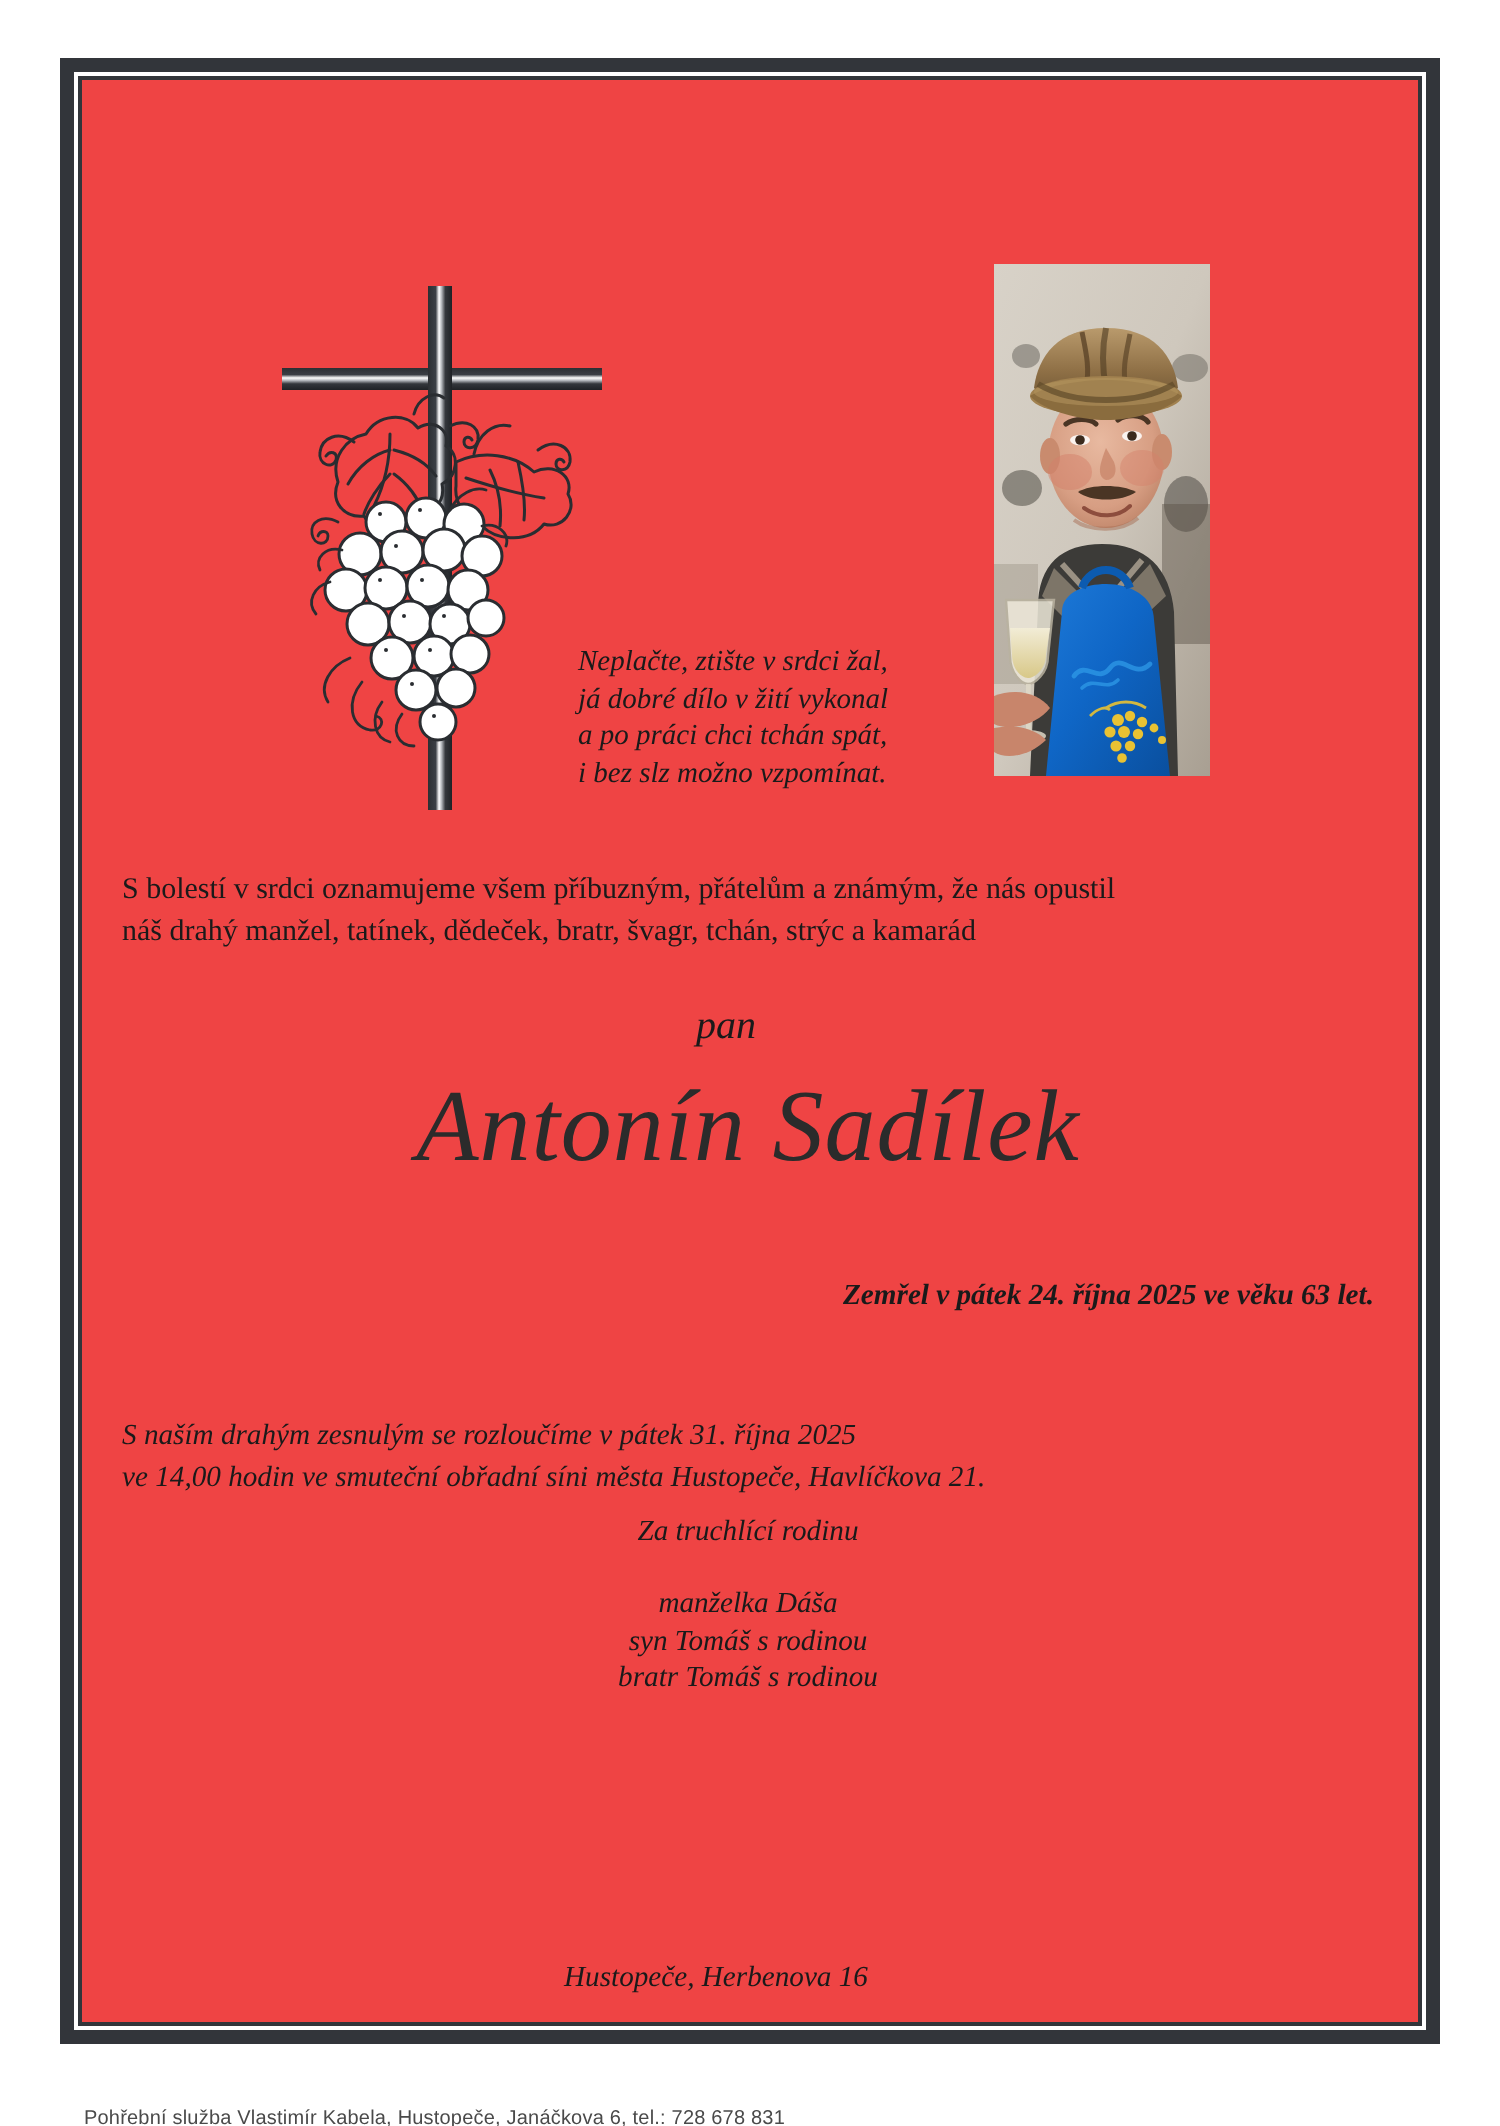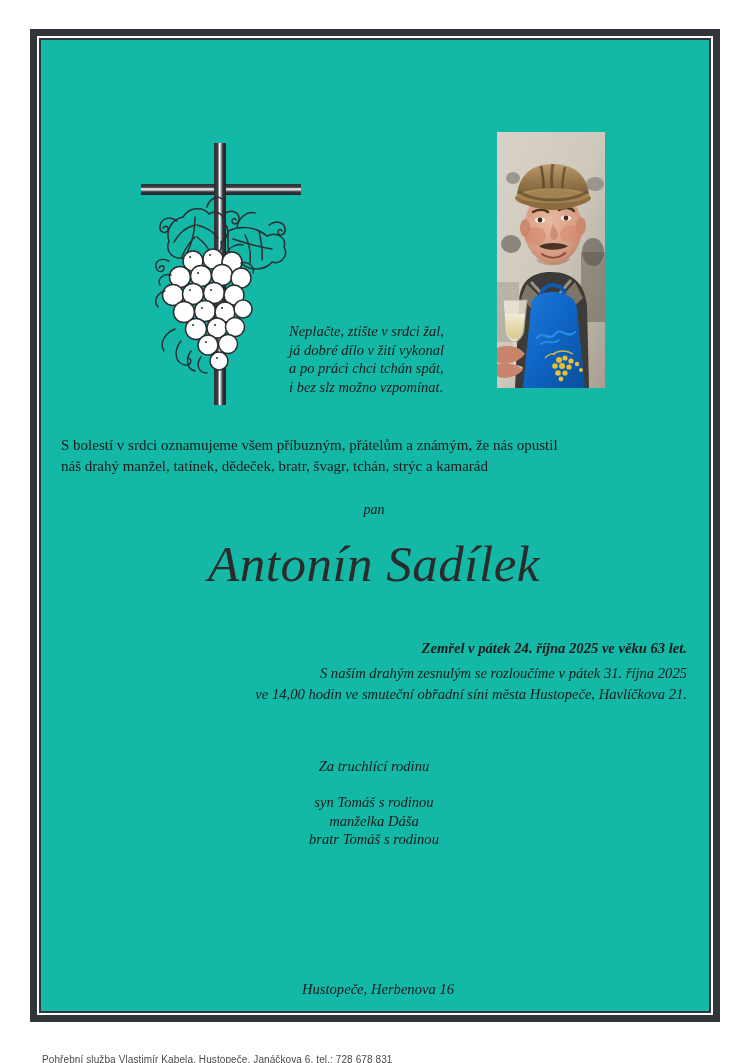--- a/index.html
+++ b/index.html
@@ -37,21 +37,21 @@
     background: #ffffff;
   }
   .border-inner {
     position: absolute;
     left: 2px;
     top: 2px;
     right: 2px;
     bottom: 2px;
     box-sizing: border-box;
     border: 2px solid #32353a;
-    background: #14b8a6;
+    background: #ef4444;
   }
   .content {
     position: absolute;
     left: 0; top: 0; right: 0; bottom: 0;
     overflow: hidden;
   }
 
   
   .illustration {
     position: absolute;
@@ -94,25 +94,25 @@
     left: 20px;
     top: 395px;
     width: 626px;
     font-size: 15px;
     line-height: 21px;
     text-align: left;
   }
 
   .pan {
     position: absolute;
-    left: 20px;
+    left: 9px;
     top: 462px;
     width: 626px;
     font-style: italic;
-    font-size: 14px;
+    font-size: 20px;
     text-align: center;
   }
 
   .name {
     position: absolute;
     left: 20px;
     top: 493px;
     width: 626px;
     font-style: italic;
     font-size: 51px;
@@ -129,26 +129,26 @@
     width: 626px;
     font-style: italic;
     font-weight: bold;
     font-size: 14.6px;
     text-align: right;
   }
 
   .farewell {
     position: absolute;
     left: 20px;
-    top: 623px;
+    top: 668px;
     width: 626px;
     font-style: italic;
     font-size: 14.6px;
     line-height: 21px;
-    text-align: right;
+    text-align: left;
   }
 
   .family-head {
     position: absolute;
     left: 20px;
     top: 718px;
     width: 626px;
     font-style: italic;
     font-size: 14.6px;
     text-align: center;
@@ -170,21 +170,21 @@
     left: 20px;
     top: 874px;
     width: 626px;
     font-style: italic;
     font-size: 14.6px;
     text-align: center;
   }
 
   .place {
     position: absolute;
-    left: 24px;
+    left: 4px;
     top: 941px;
     width: 626px;
     font-style: italic;
     font-size: 14.6px;
     text-align: center;
   }
 
   
   .footer {
     position: absolute;
@@ -454,22 +454,22 @@
 
         <div class="died">Zemřel v pátek 24. října 2025 ve věku 63 let.</div>
 
         <div class="farewell">
           <div>S naším drahým zesnulým se rozloučíme v pátek 31. října 2025</div>
           <div>ve 14,00 hodin ve smuteční obřadní síni města Hustopeče, Havlíčkova 21.</div>
         </div>
 
         <div class="family-head">Za truchlící rodinu</div>
         <div class="family-list">
+          <div>manželka Dáša</div>
           <div>syn Tomáš s rodinou</div>
-          <div>manželka Dáša</div>
           <div>bratr Tomáš s rodinou</div>
         </div>
 
         <div class="place">Hustopeče, Herbenova 16</div>
 
       </div>
     </div>
   </div>
 
   <div class="footer">Pohřební služba Vlastimír Kabela, Hustopeče, Janáčkova 6, tel.: 728 678 831</div>

